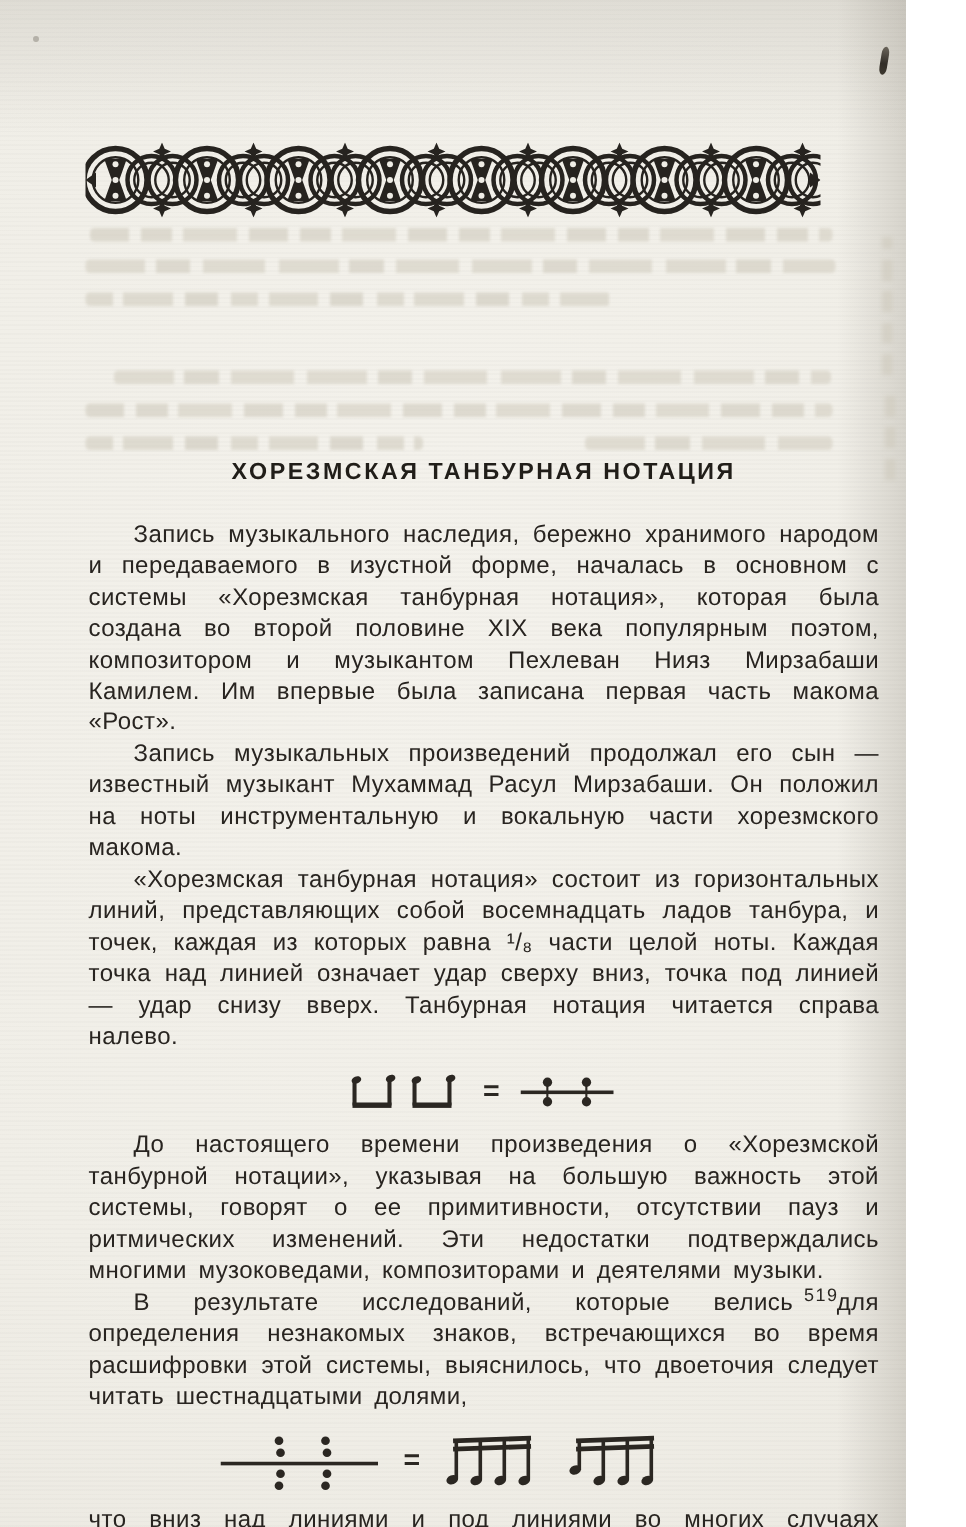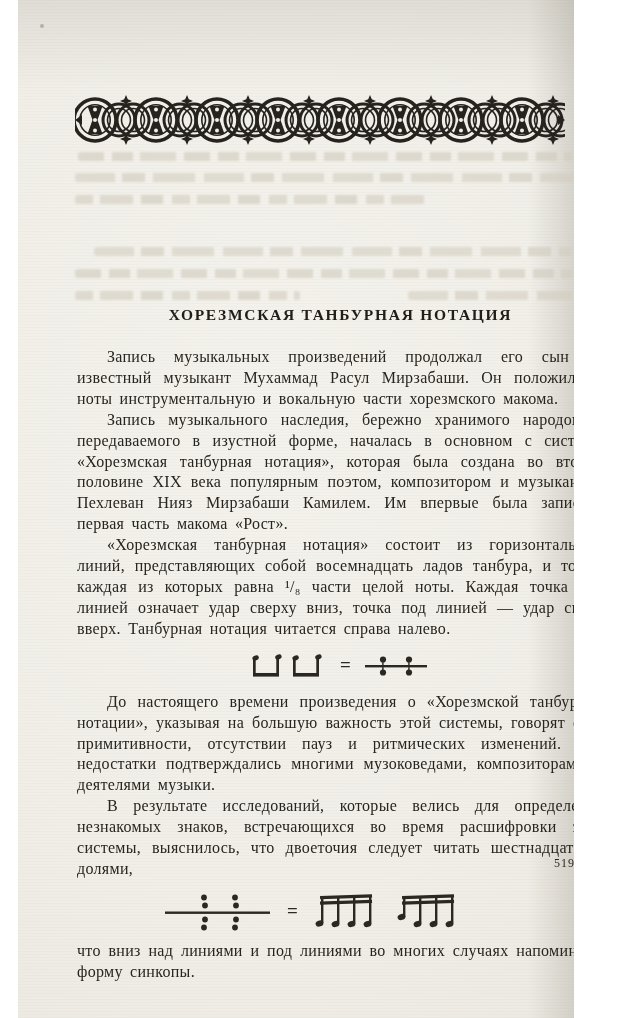--- a/index.html
+++ b/index.html
@@ -1,27 +1,26 @@
 <!DOCTYPE html>
 <html lang="ru"><head>
 <meta charset="utf-8">
 <style>
   html,body{margin:0;padding:0;}
   .page{
     position:relative;
-    width:556px;height:1018px;
+    width:604px;height:1018px;
     overflow:hidden;
     background:
       repeating-linear-gradient(0deg, rgba(0,0,0,0.015) 0 1px, rgba(0,0,0,0) 1px 3px),
       linear-gradient(to bottom, rgba(120,114,102,0.14), rgba(120,114,102,0) 90px),
       linear-gradient(to left, rgba(110,104,92,0.20), rgba(110,104,92,0) 46px),
       radial-gradient(120% 90% at 45% 40%, #f4f2ec 0%, #f0eee7 55%, #e9e6de 100%);
-    font-family:Liberation Serif, serif;
+    font-family:Liberation Sans, sans-serif;
     color:#2b2722;
-    margin-left:18px;
   }
 
   
   .ornament{position:absolute;left:57px;top:95px;}
 
   
   .bt{position:absolute;height:9px;filter:blur(1.2px);opacity:.55;border-radius:3px;}
   .bt-a{background:repeating-linear-gradient(90deg,#cdc8ba 0 26px,rgba(0,0,0,0) 26px 34px,#cdc8ba 34px 55px,rgba(0,0,0,0) 55px 62px,#d1ccbe 62px 98px,rgba(0,0,0,0) 98px 106px);}
   .bt-b{background:repeating-linear-gradient(90deg,#d1ccbe 0 40px,rgba(0,0,0,0) 40px 47px,#cdc8ba 47px 70px,rgba(0,0,0,0) 70px 78px,#d1ccbe 78px 120px,rgba(0,0,0,0) 120px 129px);}
   .bt-c{background:repeating-linear-gradient(90deg,#cfcabc 0 18px,rgba(0,0,0,0) 18px 25px,#cfcabc 25px 58px,rgba(0,0,0,0) 58px 66px,#cac5b7 66px 88px,rgba(0,0,0,0) 88px 97px);}
@@ -107,22 +106,22 @@
   <div class="bt bt-b" style="left:390px;top:291px;width:165px;"></div>
   <div class="bt-v" style="left:588px;top:158px;height:92px;"></div>
   <div class="bt-v" style="left:590px;top:262px;height:58px;"></div>
 
   <div class="ink-mark"></div>
   <div class="speck"></div>
 
   <div class="title">ХОРЕЗМСКАЯ ТАНБУРНАЯ НОТАЦИЯ</div>
 
   <div class="body">
+    <p>Запись музыкального наследия, бережно хранимого народом и передаваемого в изустной форме, началась в основном с системы «Хорезмская танбурная нотация», которая была создана во второй половине XIX века популярным поэтом, композитором и музыкантом Пехлеван Нияз Мирзабаши Камилем. Им впервые была записана первая часть макома «Рост».</p>
     <p>Запись музыкальных произведений продолжал его сын — известный музыкант Мухаммад Расул Мирзабаши. Он положил на ноты инструментальную и вокальную части хорезмского макома.</p>
-    <p>Запись музыкального наследия, бережно хранимого народом и передаваемого в изустной форме, началась в основном с системы «Хорезмская танбурная нотация», которая была создана во второй половине XIX века популярным поэтом, композитором и музыкантом Пехлеван Нияз Мирзабаши Камилем. Им впервые была записана первая часть макома «Рост».</p>
     <p>«Хорезмская танбурная нотация» состоит из горизонтальных линий, представляющих собой восемнадцать ладов танбура, и точек, каждая из которых равна ¹/₈ части целой ноты. Каждая точка над линией означает удар сверху вниз, точка под линией — удар снизу вверх. Танбурная нотация читается справа налево.</p>
 
     <div class="figure fig1">
       <svg width="74" height="36" viewBox="0 0 74 36" fill="#2b2722">
         <g>
           <rect x="1" y="24" width="26" height="3.6"></rect>
           <rect x="1" y="10" width="2.7" height="16"></rect>
           <rect x="24.3" y="9" width="2.7" height="17"></rect>
           <ellipse cx="3.6" cy="9" rx="3.3" ry="2.4" transform="rotate(-22 3.6 9)"></ellipse>
           <ellipse cx="26.4" cy="8" rx="3.3" ry="2.4" transform="rotate(-22 26.4 8)"></ellipse>

